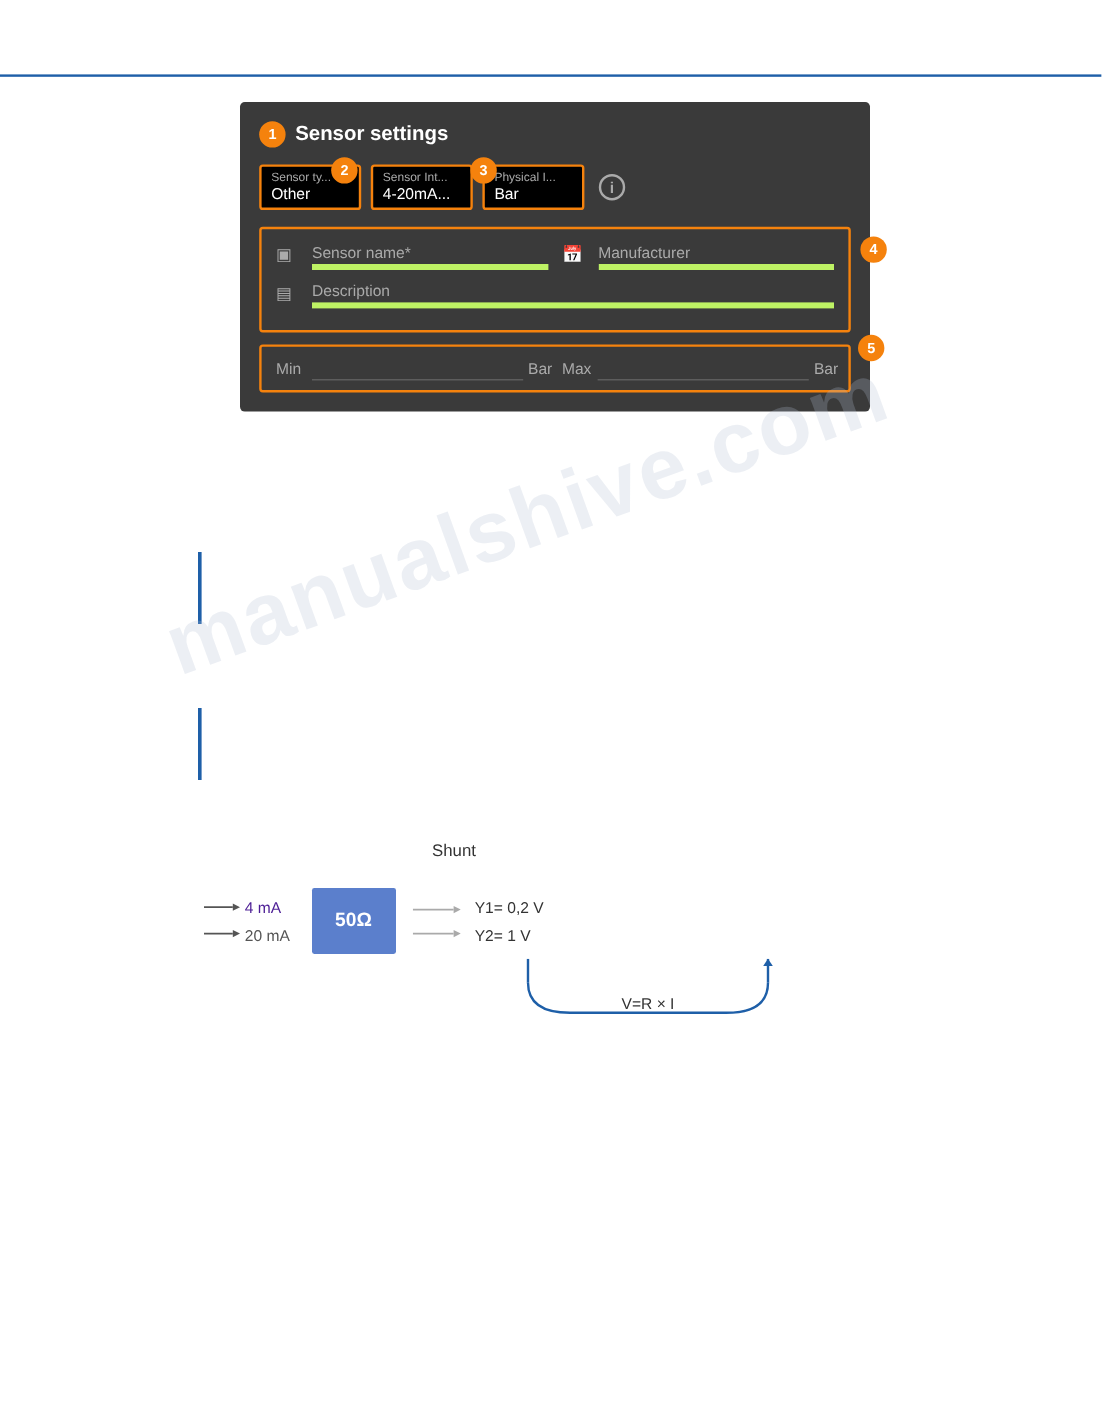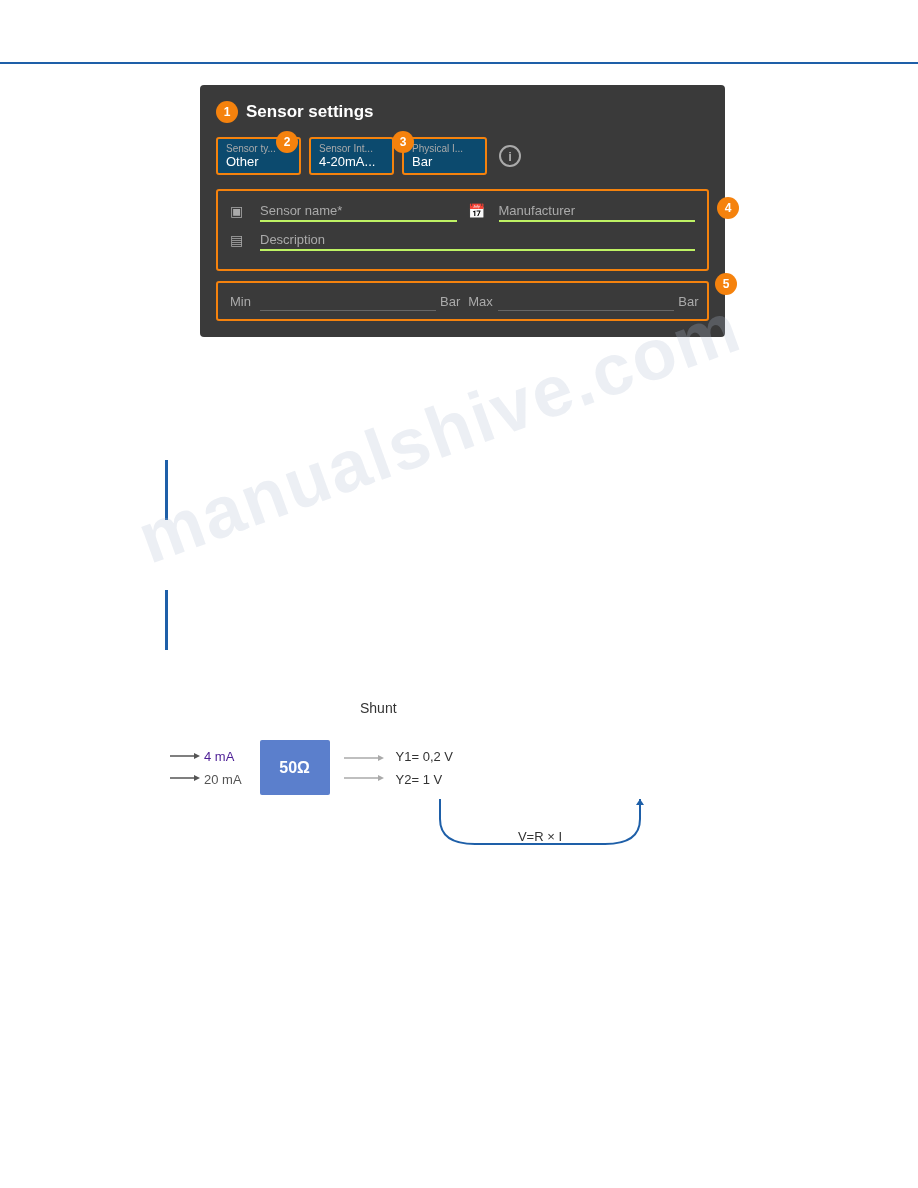--- a/index.html
+++ b/index.html
@@ -64,21 +64,21 @@
       display: flex;
       align-items: center;
       gap: 8px;
       margin-bottom: 14px;
       position: relative;
     }
 
     .dropdown-box {
       border: 2px solid #f5820d;
       border-radius: 3px;
-      background: #0c4a6e;
+      background: #000000;
       padding: 4px 8px;
       min-width: 85px;
     }
 
     .dropdown-label {
       color: #aaa;
       font-size: 10px;
     }
 
     .dropdown-value {
@@ -137,21 +137,21 @@
       width: 18px;
       height: 18px;
       color: #aaa;
       flex-shrink: 0;
       font-size: 14px;
     }
 
     .field-input {
       background: transparent;
       border: none;
-      border-bottom: 2px solid #bef264;
+      border-bottom: 5px solid #bef264;
       color: #fff;
       font-size: 13px;
       padding: 2px 0;
       outline: none;
       flex: 1;
     }
 
     .field-input::placeholder {
       color: #aaa;
     }

